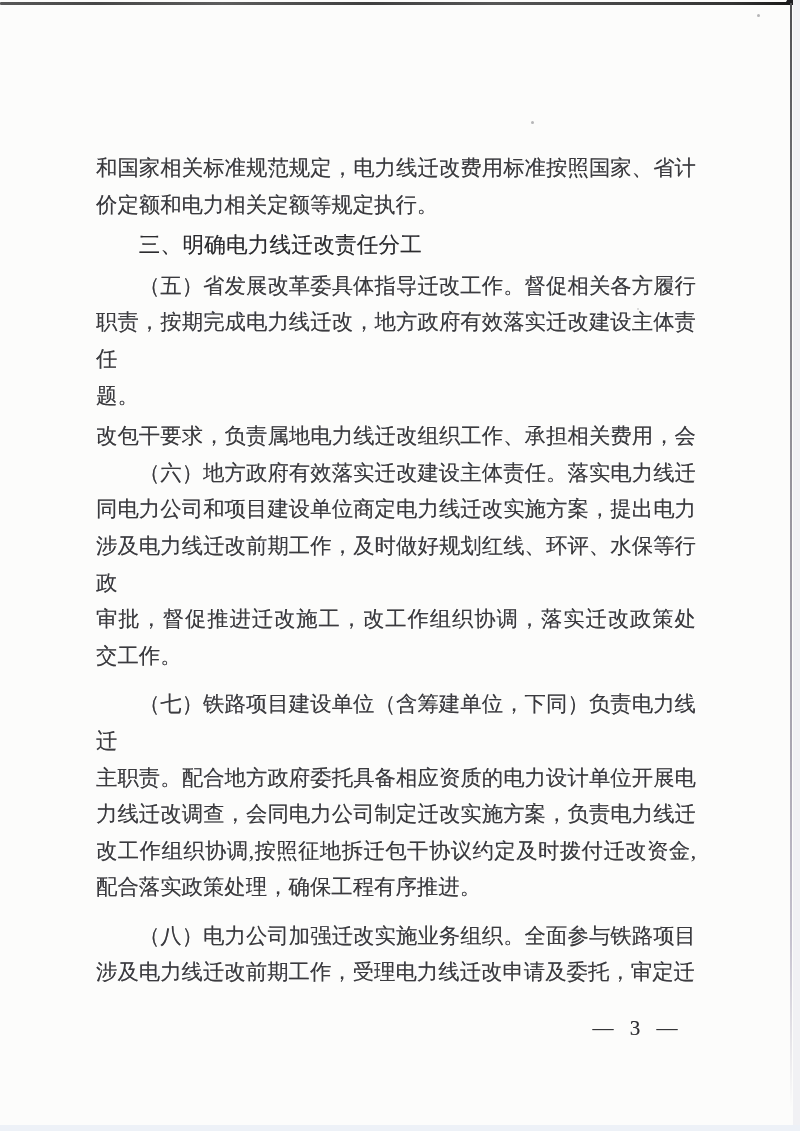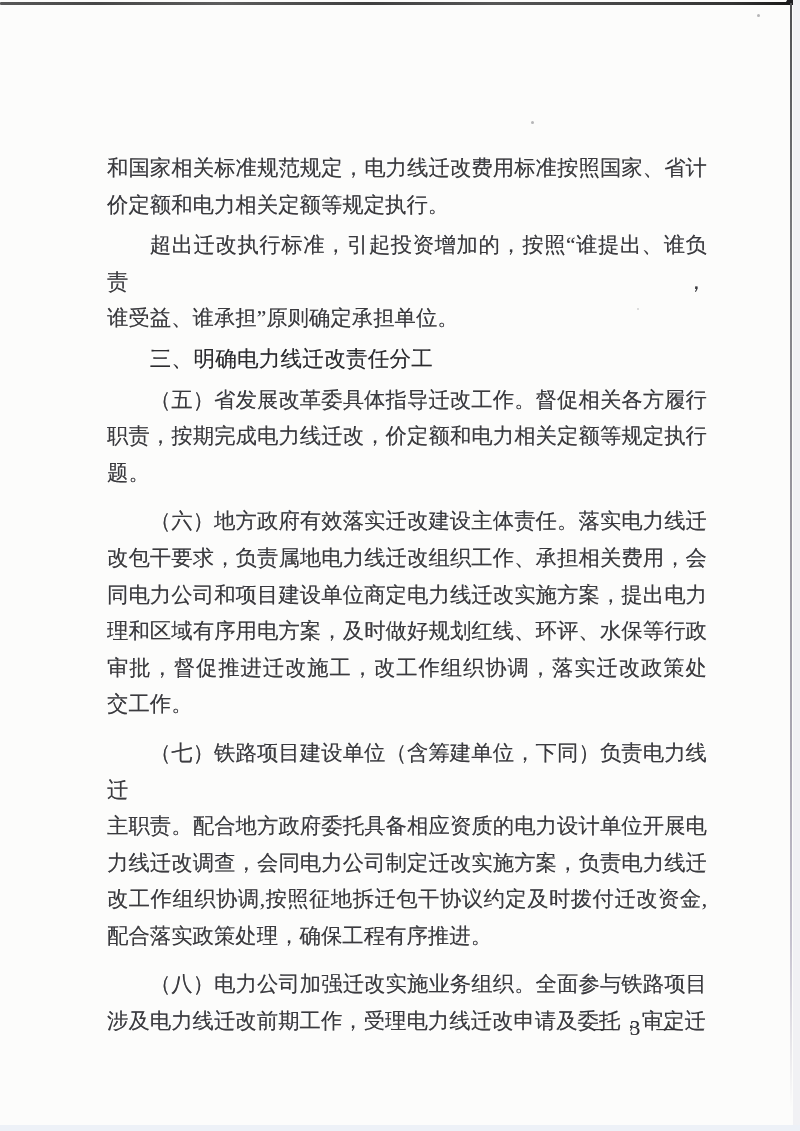--- a/index.html
+++ b/index.html
@@ -60,21 +60,21 @@
     background: rgba(95,95,100,0.45);
   }
   .speck.s1 { left: 531px; top: 121px; }
   .speck.s2 { left: 757px; top: 14px;  }
   .speck.s3 { left: 319px; top: 434px; width: 2px; height: 2px; }
   .speck.s4 { left: 637px; top: 308px; width: 2px; height: 2px; opacity: .6; }
 
   
   .doc {
     position: absolute;
-    left: 107px; top: 150px;
+    left: 96px; top: 150px;
     width: 600px;
     font-size: 21.4px;
     line-height: 36.6px;
     color: var(--ink);
     text-shadow: 0 0 0.6px rgba(70,70,78,0.55);
   }
   .line { min-height: 36.6px; }
   .jline { text-align: justify; text-align-last: justify; }
   .lline { text-align: left; }
   .indent { text-indent: 42.8px; }
@@ -114,35 +114,31 @@
   <div class="speck s1"></div>
   <div class="speck s2"></div>
   <div class="speck s3"></div>
   <div class="speck s4"></div>
 
   <div class="doc">
       <div class="para">
         <div class="line jline">和国家相关标准规范规定，电力线迁改费用标准按照国家、省计</div>
         <div class="line lline">价定额和电力相关定额等规定执行。</div>
       </div>
-      <div class="para">
-        <div class="line jline indent">超出迁改执行标准，引起投资增加的，按照“谁提出、谁负责，</div>
-        <div class="line lline">谁受益、谁承担”原则确定承担单位。</div>
-      </div>
       <div class="heading lline indent">三、明确电力线迁改责任分工</div>
       <div class="para">
         <div class="line jline indent">（五）省发展改革委具体指导迁改工作。督促相关各方履行</div>
-        <div class="line jline">职责，按期完成电力线迁改，价定额和电力相关定额等规定执行</div>
+        <div class="line jline">职责，按期完成电力线迁改，地方政府有效落实迁改建设主体责任</div>
         <div class="line lline">题。</div>
       </div>
       <div class="para">
+        <div class="line jline">改包干要求，负责属地电力线迁改组织工作、承担相关费用，会</div>
         <div class="line jline indent">（六）地方政府有效落实迁改建设主体责任。落实电力线迁</div>
-        <div class="line jline">改包干要求，负责属地电力线迁改组织工作、承担相关费用，会</div>
         <div class="line jline">同电力公司和项目建设单位商定电力线迁改实施方案，提出电力</div>
-        <div class="line jline">理和区域有序用电方案，及时做好规划红线、环评、水保等行政</div>
+        <div class="line jline">涉及电力线迁改前期工作，及时做好规划红线、环评、水保等行政</div>
         <div class="line jline">审批，督促推进迁改施工，改工作组织协调，落实迁改政策处</div>
         <div class="line lline">交工作。</div>
       </div>
       <div class="para">
         <div class="line jline indent">（七）铁路项目建设单位（含筹建单位，下同）负责电力线迁</div>
         <div class="line jline">主职责。配合地方政府委托具备相应资质的电力设计单位开展电</div>
         <div class="line jline">力线迁改调查，会同电力公司制定迁改实施方案，负责电力线迁</div>
         <div class="line jline">改工作组织协调,按照征地拆迁包干协议约定及时拨付迁改资金,</div>
         <div class="line lline">配合落实政策处理，确保工程有序推进。</div>
       </div>

